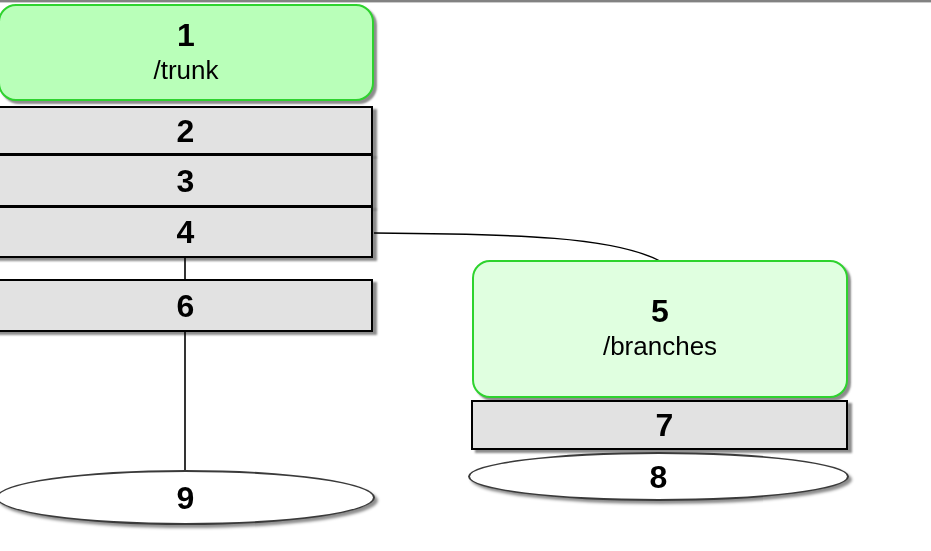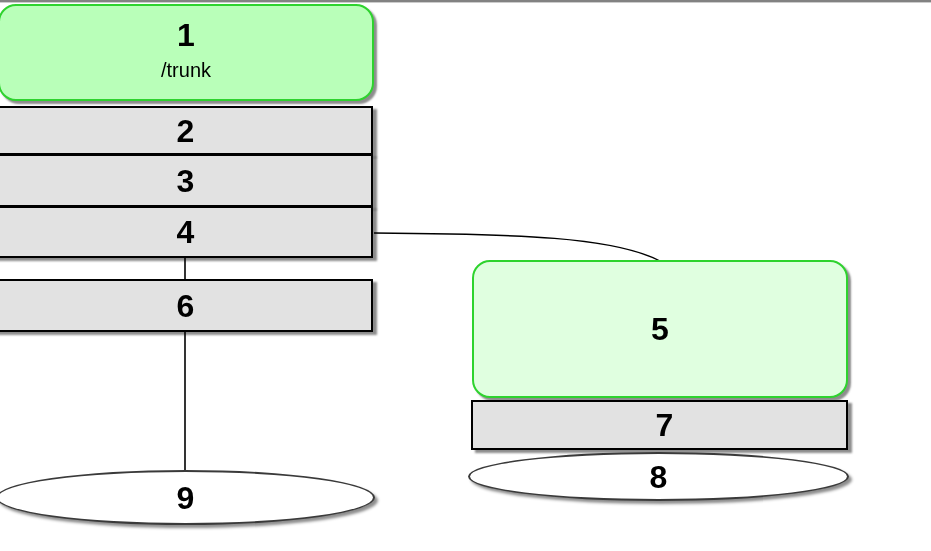--- a/index.html
+++ b/index.html
@@ -15,21 +15,21 @@
     position:absolute;left:0;top:0;width:931px;height:2px;
     background:#828282;border-bottom:1px solid #cccccc;
   }
   #edges{position:absolute;left:0;top:0;width:931px;height:551px;z-index:1;}
   .node{
     position:absolute;z-index:2;box-sizing:border-box;
     display:flex;flex-direction:column;align-items:center;justify-content:center;
     text-align:center;
   }
   .rev{font-size:32px;font-weight:bold;line-height:34px;}
-  .path-line{font-size:20px;line-height:36px;white-space:nowrap;}
+  .path-line{font-size:26px;line-height:36px;white-space:nowrap;}
   .green-node{
     border:2px solid #2ed32e;border-radius:18px;
     box-shadow:3px 3px 2px rgba(0,0,0,0.45);
   }
   .gray-box{
     background:#e2e2e2;border:2px solid #000000;
     box-shadow:4px 3px 2px rgba(0,0,0,0.45);
     padding-left:10px;
   }
   .ellipse{
@@ -71,20 +71,21 @@
   <div class="node gray-box n3">
     <div class="rev">3</div>
   </div>
 
   <div class="node gray-box n4">
     <div class="rev">4</div>
   </div>
 
   <div class="node green-node n5">
     <div class="rev">5</div>
+    <div class="path-line">/branches</div>
   </div>
 
   <div class="node gray-box n6">
     <div class="rev">6</div>
   </div>
 
   <div class="node gray-box n7">
     <div class="rev">7</div>
   </div>
 

